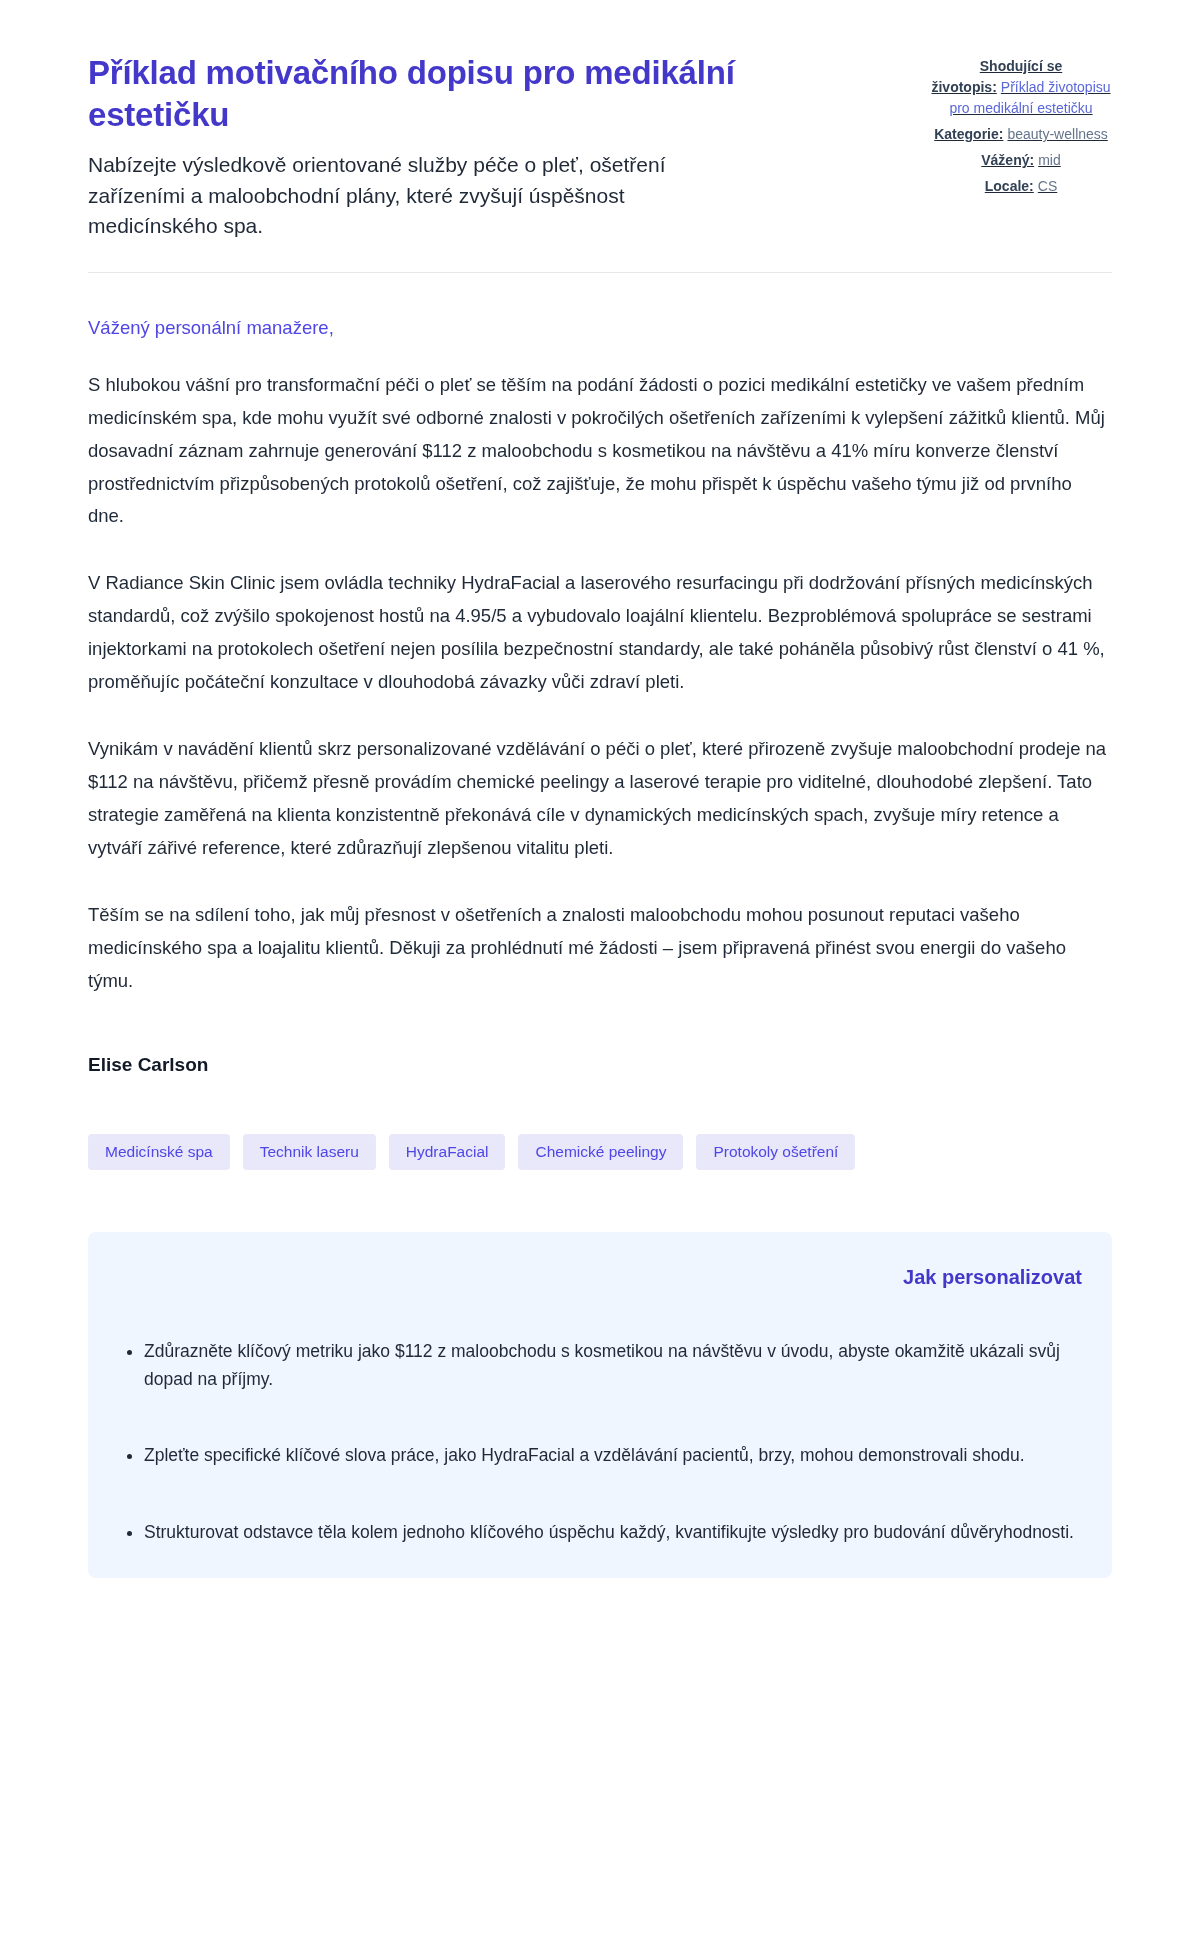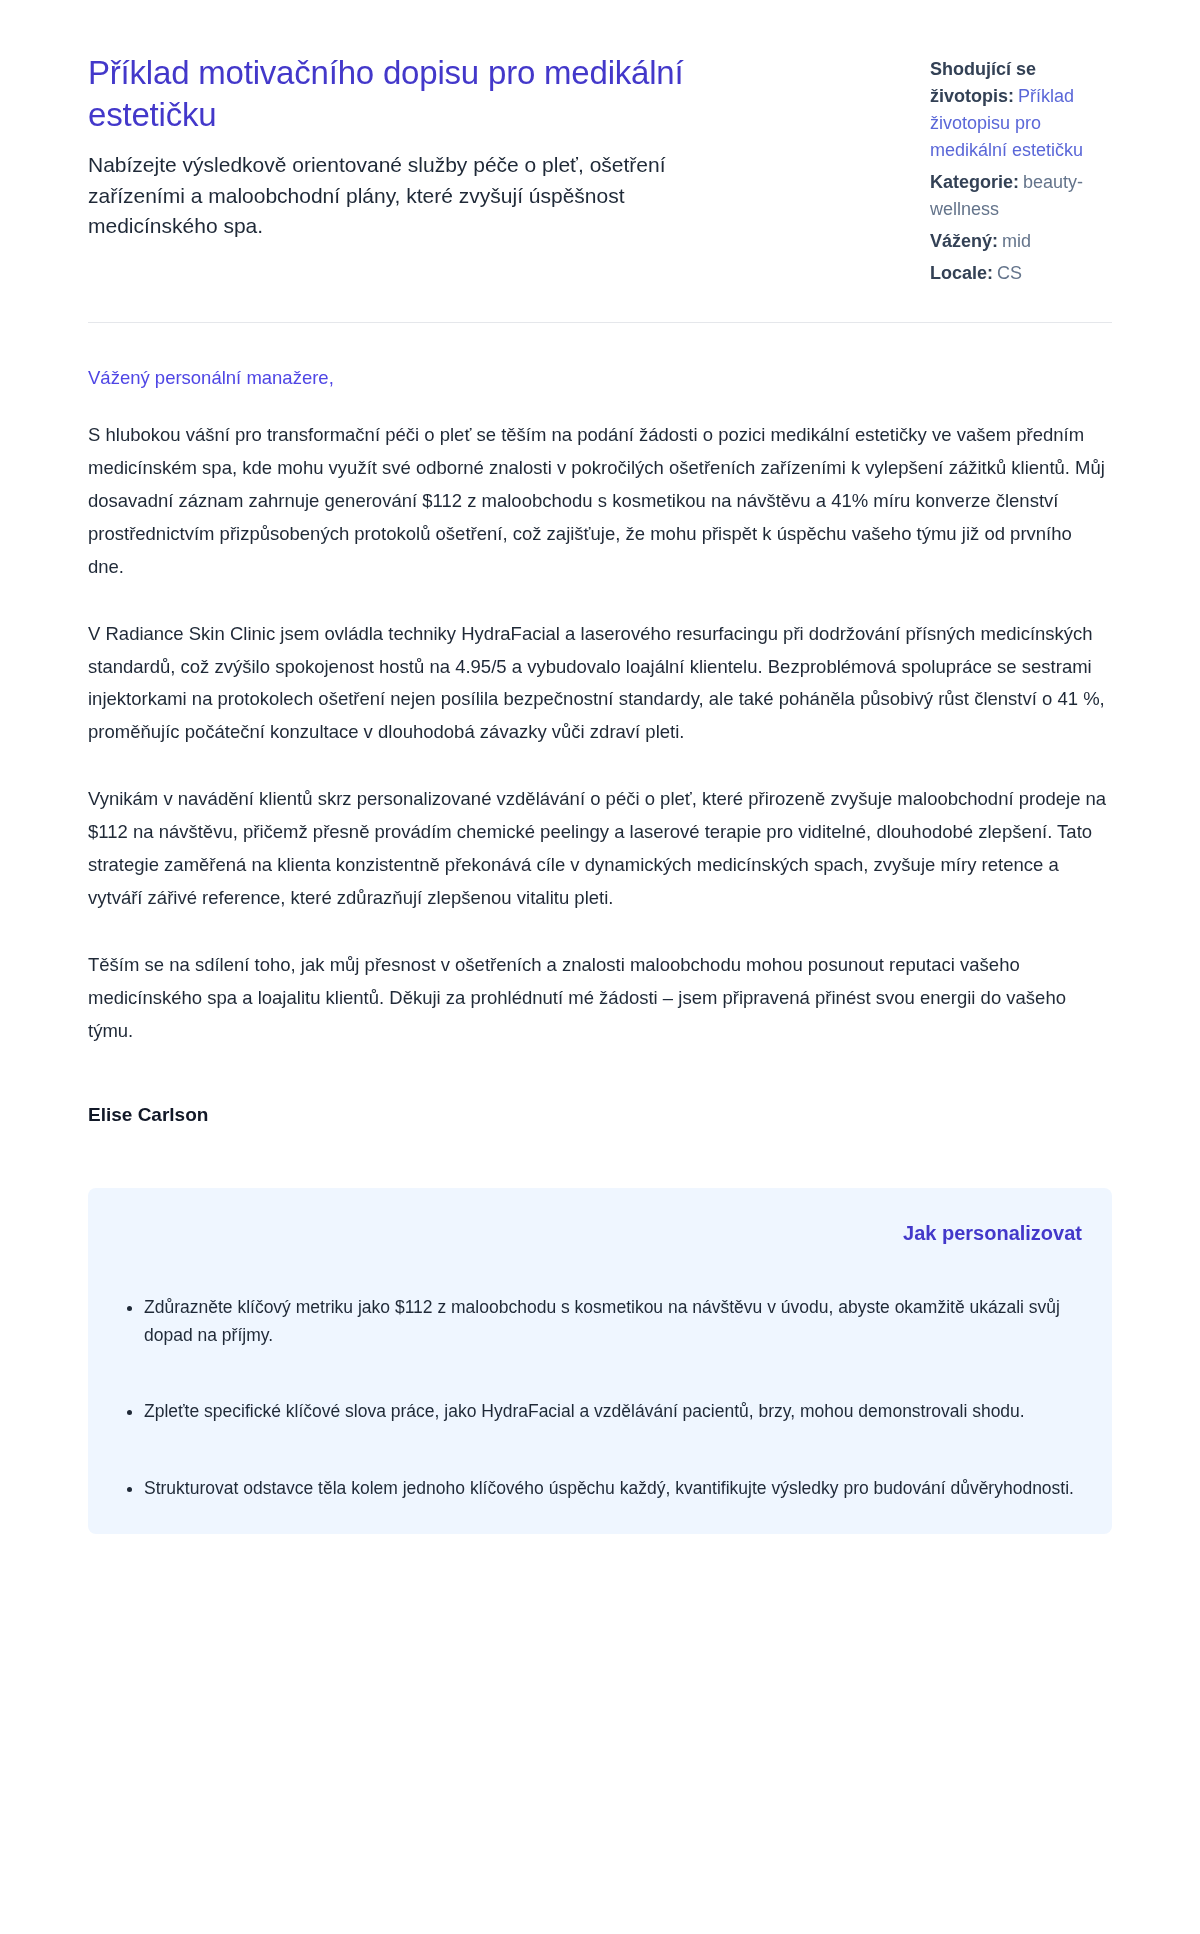--- a/index.html
+++ b/index.html
@@ -33,37 +33,38 @@
   .header{
     display:flex;
     justify-content:space-between;
     align-items:flex-start;
   }
   .header-left{width:650px;}
   h1.title{
     margin:0;
     font-size:33px;
     line-height:1.28;
-    font-weight:400;
+    font-weight:700;
     color:var(--accent);
     letter-spacing:-0.2px;
   }
   .subtitle{
     margin:14px 0 0;
     font-size:21px;
     line-height:1.45;
     font-weight:400;
     color:#1f2937;
   }
   .meta{
     width:182px;
-    text-align:left;
-    font-size:18px;
+    text-align:center;
+    font-size:14px;
     line-height:1.5;
     padding-top:4px;
+    text-decoration:underline;
   }
   .meta-row{margin-bottom:5px;}
   .meta-label{font-weight:700;color:var(--label);margin-right:4px;}
   .meta-value{color:var(--muted);}
   .meta-link{color:var(--link);text-decoration:none;cursor:pointer;}
   
   .divider{
     border:none;
     border-top:1px solid #e5e7eb;
     margin:30px 0 44px;
@@ -166,20 +167,27 @@
 
   <section class="letter">
     <p class="greeting">Vážený personální manažere,</p>
     <p class="para">S hlubokou vášní pro transformační péči o pleť se těším na podání žádosti o pozici medikální estetičky ve vašem předním medicínském spa, kde mohu využít své odborné znalosti v pokročilých ošetřeních zařízeními k vylepšení zážitků klientů. Můj dosavadní záznam zahrnuje generování $112 z maloobchodu s kosmetikou na návštěvu a 41% míru konverze členství prostřednictvím přizpůsobených protokolů ošetření, což zajišťuje, že mohu přispět k úspěchu vašeho týmu již od prvního dne.</p>
     <p class="para">V Radiance Skin Clinic jsem ovládla techniky HydraFacial a laserového resurfacingu při dodržování přísných medicínských standardů, což zvýšilo spokojenost hostů na 4.95/5 a vybudovalo loajální klientelu. Bezproblémová spolupráce se sestrami injektorkami na protokolech ošetření nejen posílila bezpečnostní standardy, ale také poháněla působivý růst členství o 41 %, proměňujíc počáteční konzultace v dlouhodobá závazky vůči zdraví pleti.</p>
     <p class="para">Vynikám v navádění klientů skrz personalizované vzdělávání o péči o pleť, které přirozeně zvyšuje maloobchodní prodeje na $112 na návštěvu, přičemž přesně provádím chemické peelingy a laserové terapie pro viditelné, dlouhodobé zlepšení. Tato strategie zaměřená na klienta konzistentně překonává cíle v dynamických medicínských spach, zvyšuje míry retence a vytváří zářivé reference, které zdůrazňují zlepšenou vitalitu pleti.</p>
     <p class="para">Těším se na sdílení toho, jak můj přesnost v ošetřeních a znalosti maloobchodu mohou posunout reputaci vašeho medicínského spa a loajalitu klientů. Děkuji za prohlédnutí mé žádosti – jsem připravená přinést svou energii do vašeho týmu.</p>
     <p class="signature">Elise Carlson</p>
   </section>
 
+  <div class="tags">
+    <span class="tag">Medicínské spa</span>
+    <span class="tag">Technik laseru</span>
+    <span class="tag">HydraFacial</span>
+    <span class="tag">Chemické peelingy</span>
+    <span class="tag">Protokoly ošetření</span>
+  </div>
 
   <section class="tips">
     <h2>Jak personalizovat</h2>
     <ul>
       <li>Zdůrazněte klíčový metriku jako $112 z maloobchodu s kosmetikou na návštěvu v úvodu, abyste okamžitě ukázali svůj dopad na příjmy.</li>
       <li>Zpleťte specifické klíčové slova práce, jako HydraFacial a vzdělávání pacientů, brzy, mohou demonstrovali shodu.</li>
       <li>Strukturovat odstavce těla kolem jednoho klíčového úspěchu každý, kvantifikujte výsledky pro budování důvěryhodnosti.</li>
     </ul>
   </section>
 

